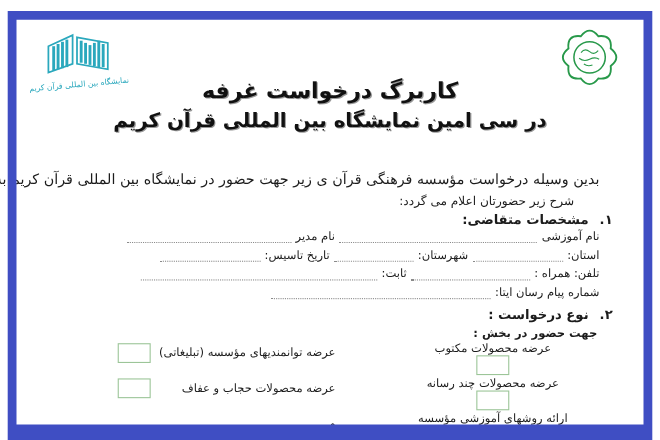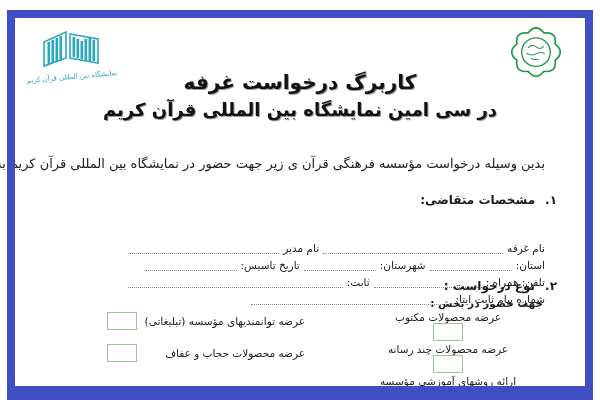--- a/index.html
+++ b/index.html
@@ -27,21 +27,21 @@
 
   
   .sec-head { position:absolute; right:43px; font-weight:bold; font-size:12px; display:flex;
               direction:rtl; align-items:baseline; white-space:nowrap; }
   .sec-head .num { margin-left:10px; }
   .sub-head { position:absolute; right:57px; font-size:10.5px; white-space:nowrap;font-weight:bold; }
 
   
   .frow { position:absolute; right:55px; width:460px; display:flex; direction:rtl;
           align-items:flex-end; font-size:10.5px; white-space:nowrap; }
-  .flabel { line-height:13px;margin-top:33px; }
+  .flabel { line-height:13px; }
   .dots { display:inline-block; height:10px; border-bottom:1px dotted #8a8a8a; margin:0 4px 1px 4px; }
 
   
   .cell { position:absolute; height:20px; display:flex; direction:rtl; align-items:center;
           justify-content:space-between; font-size:10.5px; white-space:nowrap; }
   .cell-r { right:57px; width:190px;flex-direction:column; }
   .cell-l { right:295px; width:198px; }
   .chk { width:30px; height:18px; border:1px solid #9cc598; background:#fff; flex:none; }
   .dots-grow { flex:1; height:9px; border-bottom:1px dotted #8a8a8a; margin:0 6px 2px 2px; }
 </style>
@@ -84,28 +84,29 @@
           <path d="M21,31 q5,4 11,1 t10,0"></path>
           <path d="M26,37 q4,3 9,1"></path>
         </g>
       </svg>
     </div>
 
     <div class="title1">کاربرگ درخواست غرفه</div>
     <div class="title2">در سی امین نمایشگاه  بین المللی قرآن کریم</div>
 
     <div class="intro1">بدین وسیله درخواست  مؤسسه  فرهنگی قرآن ی زیر  جهت حضور در نمایشگاه بین المللی قرآن  کریم   به</div>
+    <div class="intro2">شرح زیر حضورتان اعلام می گردد:</div>
 
     <div class="sec-head" style="top:193px">
       <span class="num">۱.</span>
       <span>مشخصات متقاضی:</span>
     </div>
 
     <div class="frow" style="top:209px">
-      <span class="flabel">نام غرفه</span>
+      <span class="flabel">نام آموزشی</span>
       <span class="dots" style="width:180px"></span>
       <span class="flabel">نام مدیر</span>
       <span class="dots" style="width:150px"></span>
     </div>
 
     <div class="frow" style="top:226px">
       <span class="flabel">استان:</span>
       <span class="dots" style="width:82px"></span>
       <span class="flabel">شهرستان:</span>
       <span class="dots" style="width:72px"></span>
@@ -114,21 +115,21 @@
     </div>
 
     <div class="frow" style="top:243px">
       <span class="flabel">تلفن:  همراه :</span>
       <span class="dots" style="width:108px"></span>
       <span class="flabel">ثابت:</span>
       <span class="dots" style="width:215px"></span>
     </div>
 
     <div class="frow" style="top:260px">
-      <span class="flabel">شماره پیام ثابت ایتا:</span>
+      <span class="flabel">شماره پیام رسان ایتا:</span>
       <span class="dots" style="width:200px"></span>
     </div>
 
     <div class="sec-head" style="top:279px">
       <span class="num">۲.</span>
       <span>نوع درخواست :</span>
     </div>
     <div class="sub-head" style="top:297px">جهت حضور در بخش :</div>
 
     <div class="cell cell-r" style="top:311px">

